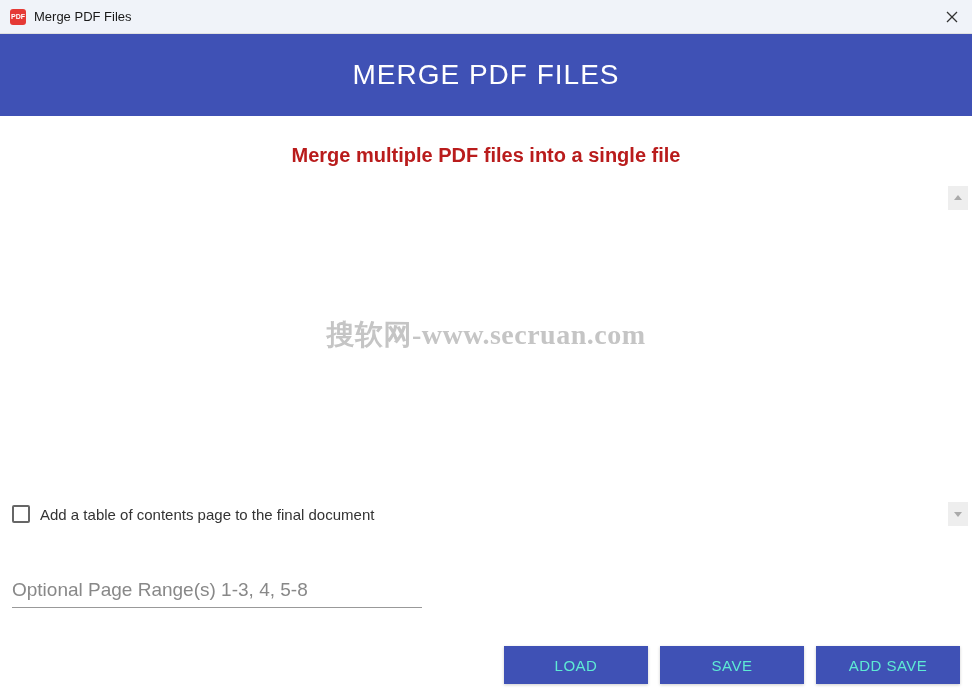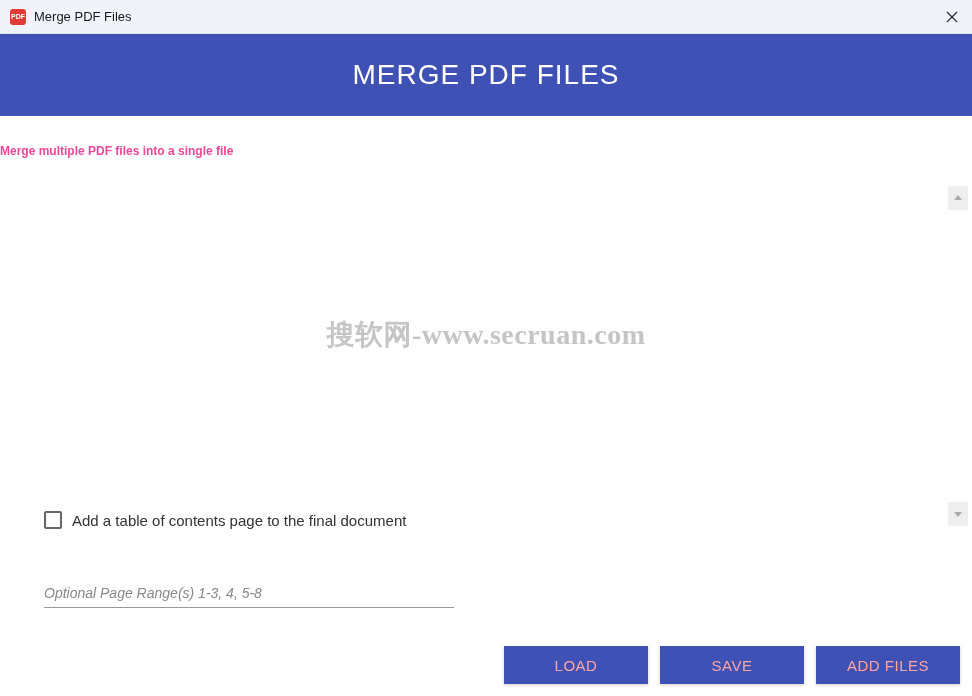--- a/index.html
+++ b/index.html
@@ -66,24 +66,24 @@
       font-size: 28px;
       font-weight: 400;
       letter-spacing: 1px;
     }
     .content {
       padding: 0;
       position: relative;
       height: calc(696px - 34px - 82px);
     }
     .subtitle {
-      text-align: left;
-      font-size: 12px;
+      text-align: center;
+      font-size: 20px;
       font-weight: bold;
-      color: #ec4899;
+      color: #b91c1c;
       padding: 28px 0 20px 0;
     }
     .watermark {
       position: absolute;
       top: 200px;
       left: 50%;
       transform: translateX(-50%);
       font-size: 28px;
       font-weight: bold;
       color: #c5c5c5;
@@ -112,21 +112,20 @@
       cursor: pointer;
       color: #aaa;
       font-size: 12px;
     }
     .bottom-section {
       position: absolute;
       bottom: 0;
       left: 0;
       right: 0;
       padding: 0 12px 12px 12px;
-      margin-left: 32px;
     }
     .checkbox-row {
       display: flex;
       align-items: center;
       margin-bottom: 50px;
       padding-left: 0;
     }
     .checkbox {
       width: 18px;
       height: 18px;
@@ -137,38 +136,37 @@
     }
     .checkbox-label {
       font-size: 15px;
       color: #333;
     }
     .page-range-input {
       width: 410px;
       border: none;
       border-bottom: 1px solid #999;
       padding: 6px 0;
-      font-size: 14px;
+      font-size: 19px;
       color: #333;
       outline: none;
       margin-bottom: 38px;
       background: transparent;
-      font-style: italic;
     }
     .page-range-input::placeholder {
       color: #888;
     }
     .button-row {
       display: flex;
       justify-content: flex-end;
       gap: 12px;
     }
     .action-btn {
       background: #3f51b5;
-      color: #fca5a5;
+      color: #5eead4;
       border: none;
       padding: 0;
       width: 144px;
       height: 38px;
       font-size: 15px;
       font-weight: 500;
       cursor: pointer;
       letter-spacing: 0.5px;
       box-shadow: 0 1px 3px rgba(0,0,0,0.2);
     }
@@ -215,16 +213,16 @@
     <div class="checkbox-row">
       <div class="checkbox"></div>
       <span class="checkbox-label">Add a table of contents page to the final document</span>
     </div>
 
     <input type="text" class="page-range-input" placeholder="Optional Page Range(s) 1-3, 4, 5-8" style="">
 
     <div class="button-row">
       <button class="action-btn">LOAD</button>
       <button class="action-btn">SAVE</button>
-      <button class="action-btn">ADD FILES</button>
+      <button class="action-btn">ADD SAVE</button>
     </div>
   </div>
 </div>
 
 </body></html>

